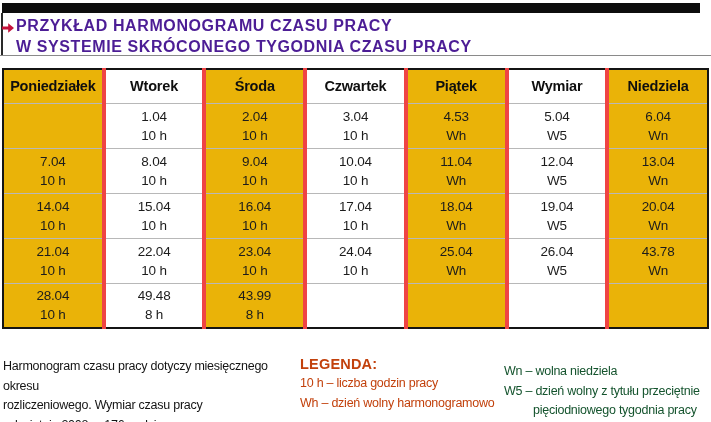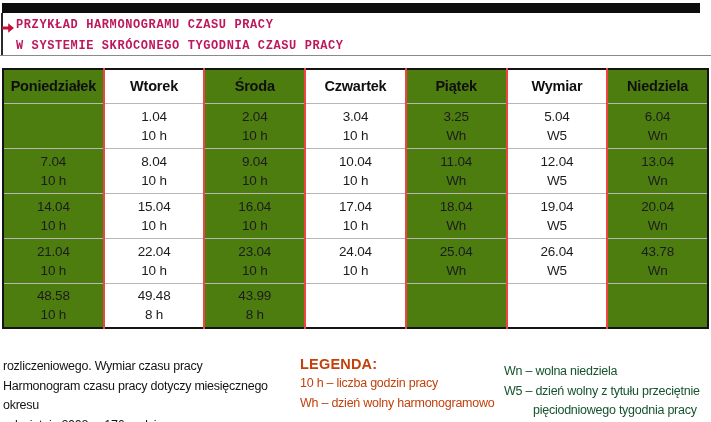--- a/index.html
+++ b/index.html
@@ -13,48 +13,48 @@
     position:absolute; left:2px; top:3px; width:698px; height:10px; background:#0d0d0d;
   }
   .title-leftline {
     position:absolute; left:1px; top:13px; width:2px; height:42px; background:#2a2a2a;
   }
   .bullet {
     position:absolute; left:2px; top:19px; width:12px; height:10px;
   }
   .title-block {
     position:absolute; left:16px; top:15px; width:690px;
-    font-family:Liberation Mono, monospace; font-weight:bold;
-    font-size:12px; line-height:21px; letter-spacing:0.6px; color:#be185d;
+    font-family:Liberation Sans, sans-serif; font-weight:bold;
+    font-size:16px; line-height:21px; letter-spacing:0.6px; color:#4c1d95;
   }
   .rule {
     position:absolute; left:0; top:55px; width:711px; height:1px; background:#8a8a8a;
   }
 
   
   table.schedule {
     position:absolute; left:2px; top:68px; width:707px;
     border-collapse:collapse; table-layout:fixed;
     border:2px solid #141414;
   }
   table.schedule th, table.schedule td {
-    border-left:2px solid #ef4444;
+    border-left:4px solid #ef4444;
     text-align:center; vertical-align:middle;
   }
   table.schedule th:first-child, table.schedule td:first-child { border-left:none; }
   table.schedule th {
     height:34px; font-size:14.5px; font-weight:bold; color:#0f0f0f;
     border-bottom:1px solid #b8b8b8; letter-spacing:-0.2px;
   }
   table.schedule td {
     height:45px; font-size:13.5px; color:#1c1c1c;
     border-top:1px solid #b8b8b8;
   }
   table.schedule tbody tr:first-child td { border-top:none;margin-top:38px; }
-  table.schedule .shade { background:#4d7c0f; }
+  table.schedule .shade { background:#eab308; }
   td .date, td .code { line-height:19px; letter-spacing:-0.2px; }
 
   
   .note {
     position:absolute; left:3px; top:357px; width:294px;
     font-size:12.5px; line-height:19.5px; letter-spacing:-0.25px; color:#141414;
   }
   .legend-mid {
     position:absolute; left:300px; top:354px; width:202px; color:#c2410c;
   }
@@ -114,21 +114,21 @@
           </td>
           <td class="shade">
             <div class="date">2.04</div>
             <div class="code">10 h</div>
           </td>
           <td>
             <div class="date">3.04</div>
             <div class="code">10 h</div>
           </td>
           <td class="shade">
-            <div class="date">3.25</div>
+            <div class="date">4.53</div>
             <div class="code">Wh</div>
           </td>
           <td>
             <div class="date">5.04</div>
             <div class="code">W5</div>
           </td>
           <td class="shade">
             <div class="date">6.04</div>
             <div class="code">Wn</div>
           </td>
@@ -218,21 +218,21 @@
             <div class="date">26.04</div>
             <div class="code">W5</div>
           </td>
           <td class="shade">
             <div class="date">43.78</div>
             <div class="code">Wn</div>
           </td>
         </tr>
         <tr>
           <td class="shade">
-            <div class="date">48.58</div>
+            <div class="date">28.04</div>
             <div class="code">10 h</div>
           </td>
           <td>
             <div class="date">49.48</div>
             <div class="code">8 h</div>
           </td>
           <td class="shade">
             <div class="date">43.99</div>
             <div class="code">8 h</div>
           </td>
@@ -250,22 +250,22 @@
           </td>
           <td class="shade">
             <div class="date"></div>
             <div class="code"></div>
           </td>
         </tr>
       </tbody>
   </table>
 
   <div class="note">
+    <div>Harmonogram czasu pracy dotyczy miesięcznego okresu</div>
     <div>rozliczeniowego. Wymiar czasu pracy</div>
-    <div>Harmonogram czasu pracy dotyczy miesięcznego okresu</div>
     <div>w kwietniu 2008 r.: 176 godzin</div>
   </div>
 
   <div class="legend-mid">
     <div class="legend-title">LEGENDA:</div>
     <div class="item">10 h – liczba godzin pracy</div>
     <div class="item">Wh – dzień wolny harmonogramowo</div>
   </div>
 
   <div class="legend-right">

